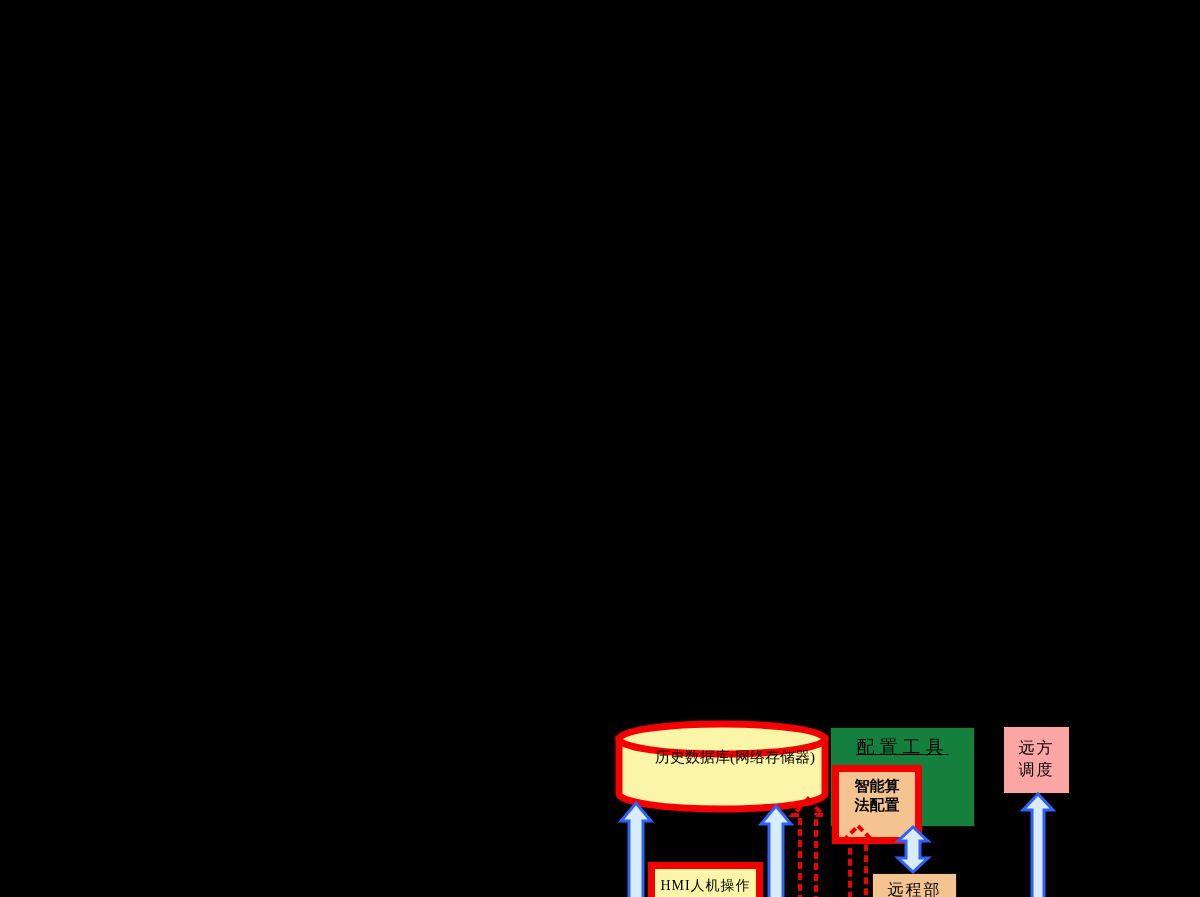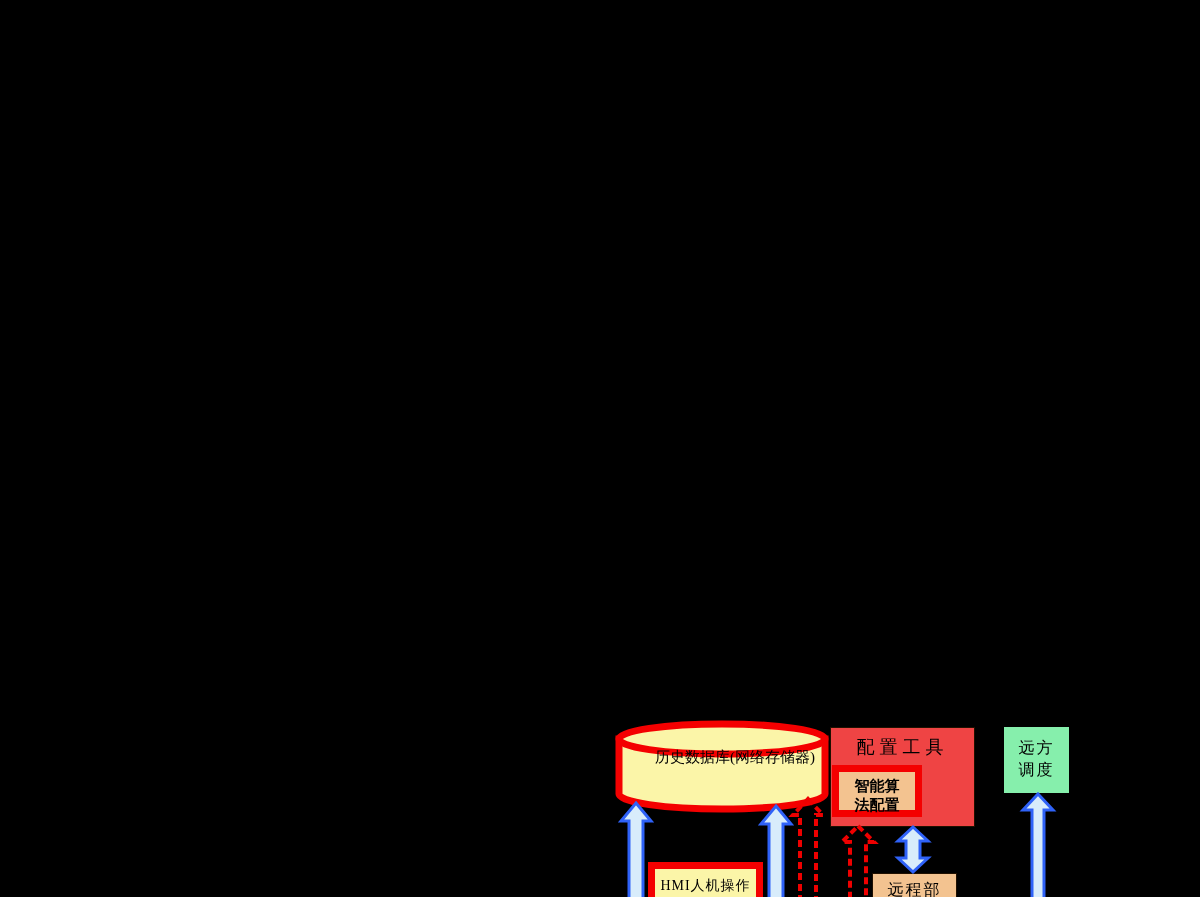--- a/index.html
+++ b/index.html
@@ -22,21 +22,21 @@
     padding-top:10px;letter-spacing:2px;
   }
   
   .deploy{
     left:872px;top:873px;width:85px;height:52px;
     border:1px solid #201000;text-align:center;
     font-size:16px;letter-spacing:2px;padding-top:6px;
   }
   
   .smart-algo{
-    left:832px;top:765px;width:90px;height:52px;
+    left:832px;top:765px;width:90px;height:79px;
     border:7px solid;text-align:center;
     font-weight:bold;font-size:15px;line-height:19px;padding-top:5px;
   }
   
   .hmi{
     left:648px;top:862px;width:115px;height:55px;
     border:7px solid;text-align:center;
     font-size:14px;padding-top:8px;letter-spacing:1px;
   }
   
@@ -44,25 +44,25 @@
     left:636px;top:747px;width:174px;
     text-align:center;font-size:15px;line-height:21px;margin-left:12px;
   }
   svg{position:absolute;left:0;top:0;}
 </style>
 </head>
 <body>
 
 <div class="stage" style="background-color: rgb(0, 0, 0);">
 
-  <div class="abs config-tool" style="background-color: #ef4444;">
+  <div class="abs config-tool" style="background-color: #15803d; text-decoration: underline;">
     <span class="box-label">配置工具</span>
   </div>
 
-  <div class="abs dispatch" style="background-color: #86efac; font-family: Liberation Serif, serif;">
+  <div class="abs dispatch" style="background-color: #fca5a5; font-family: Liberation Serif, serif;">
     <span class="box-label">远方</span>
     <span class="box-label">调度</span>
   </div>
 
   <div class="abs deploy" style="background-color: rgb(243, 195, 144);">
     <span class="box-label">远程部</span>
   </div>
 
   <svg class="abs" style="left:610px;top:714px;" width="228" height="106" viewBox="0 0 228 106">
     <path d="M 9,25 L 9,80 A 103 15 0 0 0 215,80 L 215,25 Z" stroke-width="7" fill="#FBF5A8" stroke="#F40000"></path>

